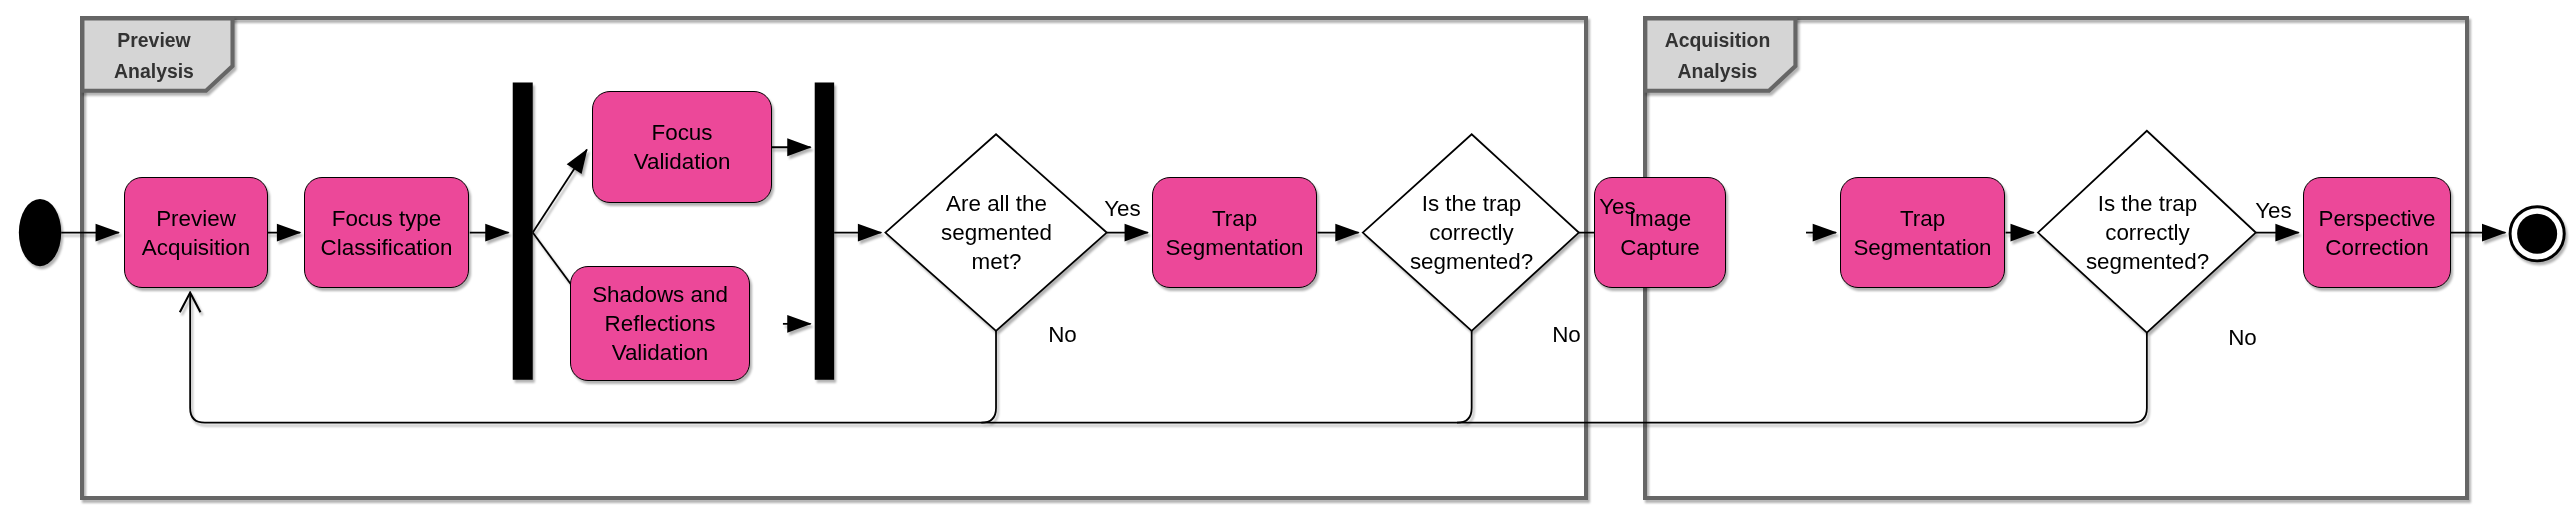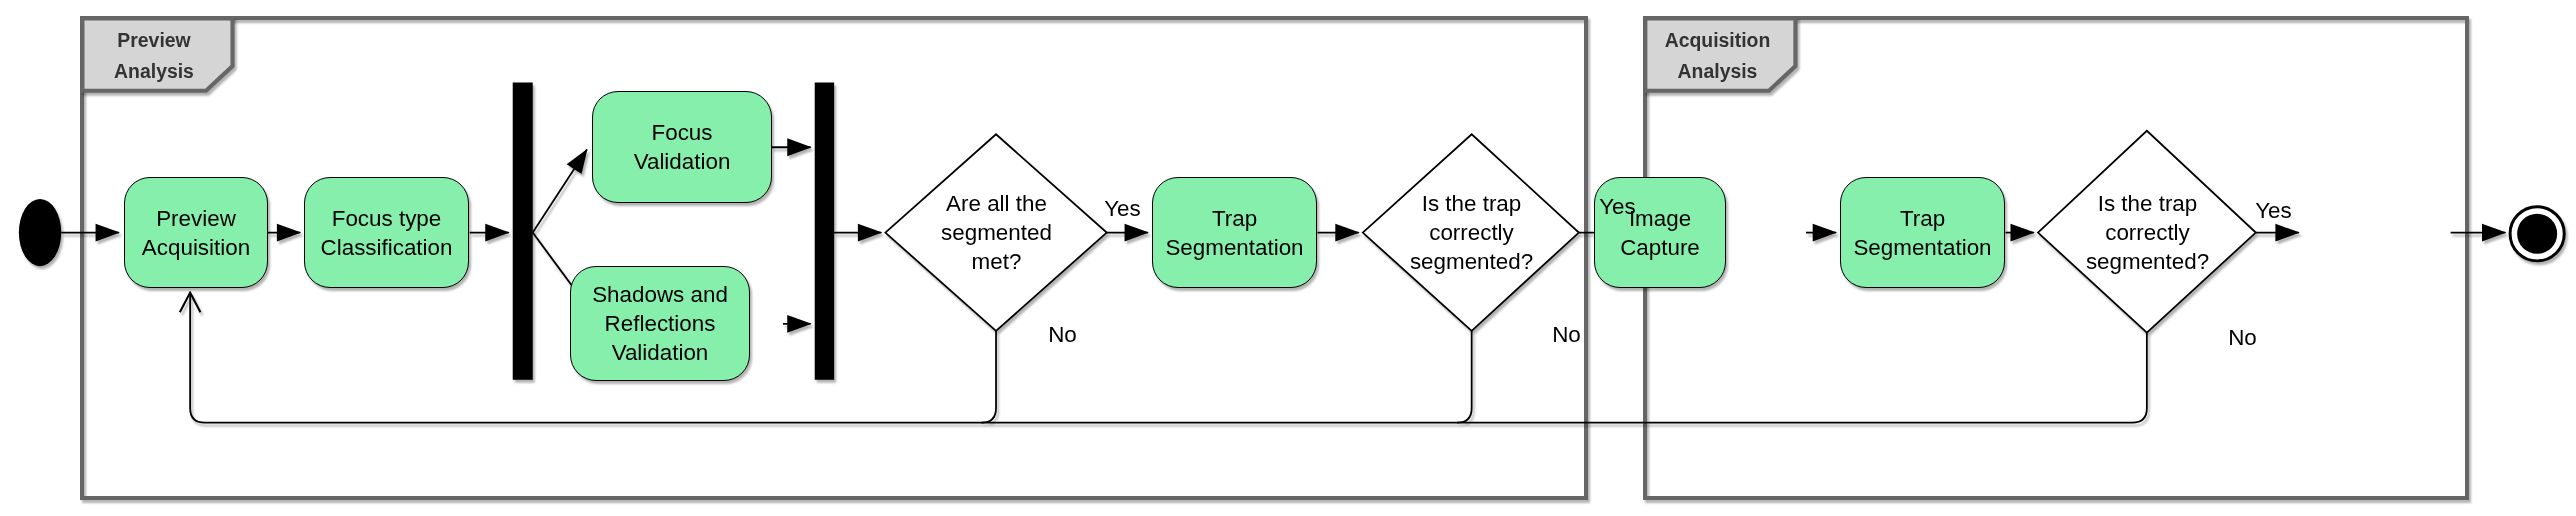--- a/index.html
+++ b/index.html
@@ -9,21 +9,21 @@
   }
   
   .partition{
     position:absolute;border:4.7px solid #666666;background:transparent;
     box-sizing:border-box;filter:drop-shadow(2.9px 3.5px 1.2px rgba(0,0,0,0.30));
   }
   
   svg.layer{position:absolute;left:0;top:0;filter:drop-shadow(2.9px 3.5px 1.2px rgba(0,0,0,0.30));}
   
   .node{
-    position:absolute;background:#86efac;border:1.8px solid #000;border-radius:26px;
+    position:absolute;background:#ec4899;border:1.8px solid #000;border-radius:18px;
     box-sizing:border-box;display:flex;align-items:center;justify-content:center;
     filter:drop-shadow(2.9px 3.5px 1.2px rgba(0,0,0,0.30));
   }
   .node-label,.diamond-label,.edge-label,.tab-label{
     white-space:pre-line;text-align:center;line-height:29px;font-size:22.4px;
   }
   .diamond-label{position:absolute;display:flex;align-items:center;justify-content:center;}
   .edge-label{position:absolute;display:flex;align-items:center;justify-content:center;height:29px;}
   .tab-label{
     position:absolute;display:flex;align-items:center;justify-content:center;
@@ -112,20 +112,24 @@
 Segmentation</span>
   </div>
   <div class="node" style="left:1594px;top:177px;width:132px;height:111px;">
     <span class="node-label">Image
 Capture</span>
   </div>
   <div class="node" style="left:1840px;top:177px;width:165px;height:111px;">
     <span class="node-label">Trap
 Segmentation</span>
   </div>
+  <div class="node" style="left:2303px;top:177px;width:148px;height:111px;">
+    <span class="node-label">Perspective
+Correction</span>
+  </div>
 
   <div class="diamond-label" style="left:908px;top:188px;width:177px;height:88px;">Are all the
 segmented
 met?</div>
   <div class="diamond-label" style="left:1383px;top:188px;width:177px;height:88px;">Is the trap
 correctly
 segmented?</div>
   <div class="diamond-label" style="left:2059px;top:188px;width:177px;height:88px;">Is the trap
 correctly
 segmented?</div>

